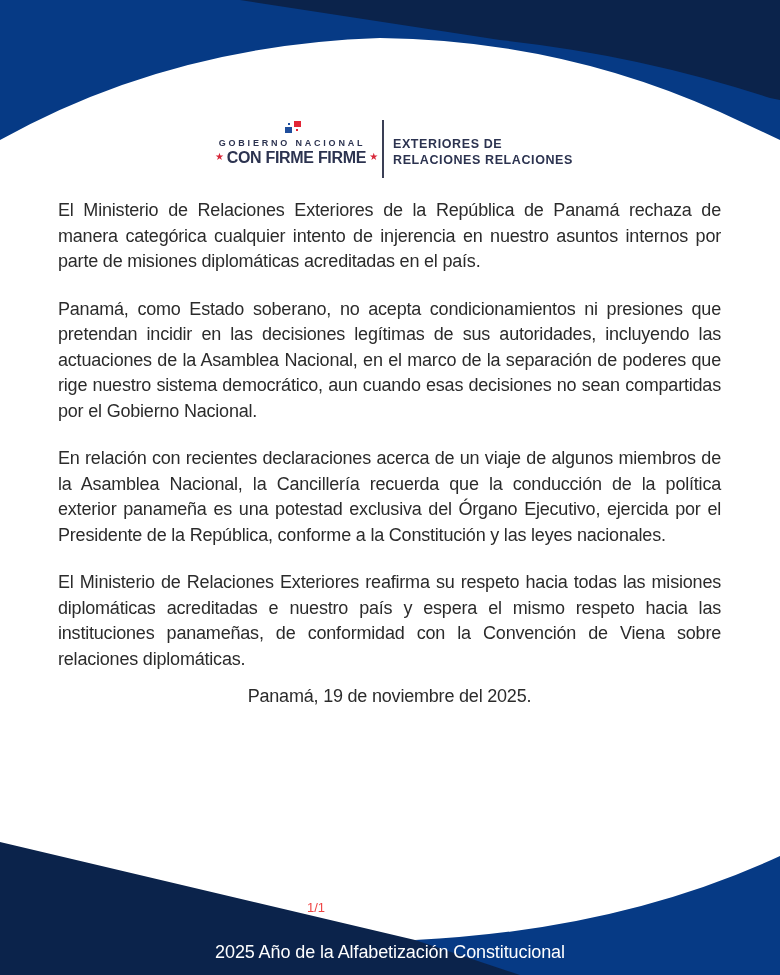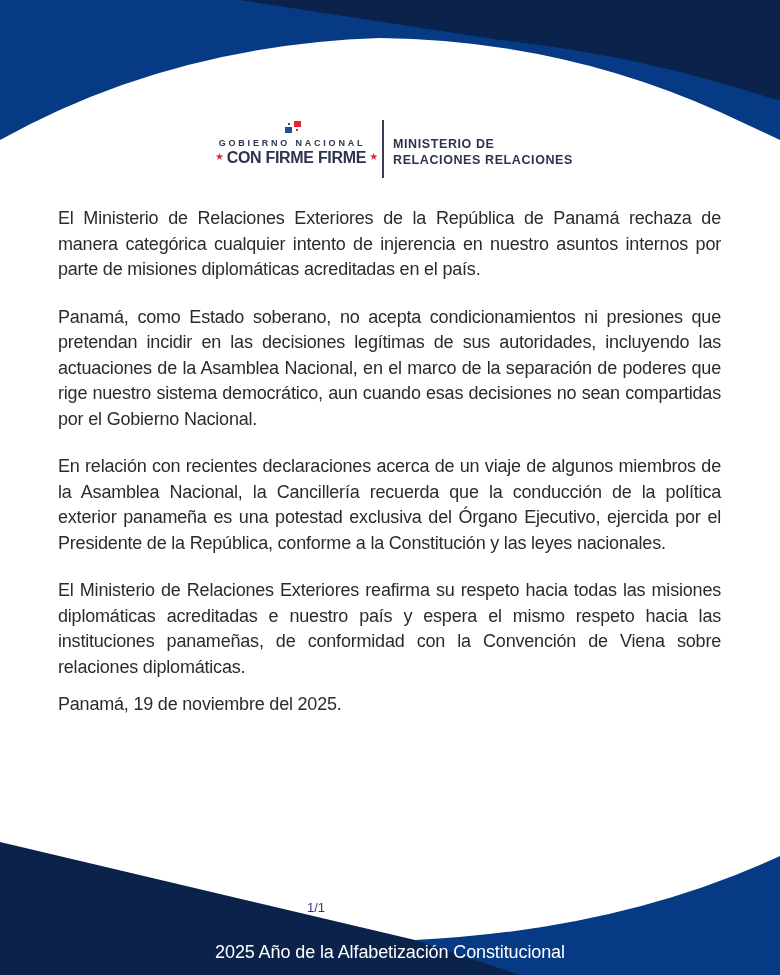--- a/index.html
+++ b/index.html
@@ -35,25 +35,25 @@
     .gov-line2 .star { color: #d8283a; font-size: 10px; vertical-align: 3px; margin: 0 3px; }
     .divider { position: absolute; left: 382px; top: 4px; width: 2px; height: 58px; background: #3a3f55; }
     .min-block {
       position: absolute; left: 393px; top: 20px;
       font-size: 12.5px; font-weight: bold; color: #2c3350; line-height: 16px; letter-spacing: 0.6px;
     }
     .content {
       position: absolute; left: 58px; top: 194px; width: 663px; z-index: 2;
       font-family: "Liberation Sans", sans-serif; font-size: 18px; line-height: 25.5px; color: #2b2b2b;
     }
-    .content p { margin: 12px 0 22px 0; text-align: justify; letter-spacing: -0.2px; }
-    .content .date { text-align: left; margin-top: -10px; }
+    .content p { margin: 4px 0 22px 0; text-align: justify; letter-spacing: -0.2px; }
+    .content .date { text-align: center; margin-top: -10px; }
     .page-num {
       position: absolute; top: 900px; left: 0; width: 632px; text-align: center; z-index: 2;
-      font-size: 13px; color: #4c1d95;
+      font-size: 13px; color: #ef4444;
     }
     .footer-text {
       position: absolute; top: 942px; left: 0; width: 780px; text-align: center; z-index: 2;
       font-size: 18px; color: #ffffff; letter-spacing: -0.1px;
     }
   </style>
 </head>
 <body>
 
 <svg class="bg-svg" viewBox="0 0 780 975" xmlns="http://www.w3.org/2000/svg">
@@ -73,21 +73,21 @@
       <div class="sq-blue"></div>
         <div class="sq-red"></div>
         <div class="dot1"></div>
         <div class="dot2"></div>
     </div>
     <div class="gov-line1">GOBIERNO NACIONAL</div>
     <div class="gov-line2"><span class="star">★</span><span>CON FIRME FIRME</span><span class="star">★</span></div>
   </div>
   <div class="divider"></div>
   <div class="min-block">
-    <div>MINISTERIO DE</div>
+    <div>EXTERIORES DE</div>
     <div>RELACIONES RELACIONES</div>
   </div>
 </div>
 
 <div class="content">
   <p>El Ministerio de Relaciones Exteriores de la República de Panamá rechaza de manera categórica cualquier intento de injerencia en nuestro asuntos internos por parte de misiones diplomáticas acreditadas en el país.</p>
   <p>Panamá, como Estado soberano, no acepta condicionamientos ni presiones que pretendan incidir en las decisiones legítimas de sus autoridades, incluyendo las actuaciones de la Asamblea Nacional, en el marco de la separación de poderes que rige nuestro sistema democrático, aun cuando esas decisiones no sean compartidas por el Gobierno Nacional.</p>
   <p>En relación con recientes declaraciones acerca de un viaje de algunos miembros de la Asamblea Nacional, la Cancillería recuerda que la conducción de la política exterior panameña es una potestad exclusiva del Órgano Ejecutivo, ejercida por el Presidente de la República, conforme a la Constitución y las leyes nacionales.</p>
   <p>El Ministerio de Relaciones Exteriores reafirma su respeto hacia todas las misiones diplomáticas acreditadas e nuestro país y espera el mismo respeto hacia las instituciones panameñas, de conformidad con la Convención de Viena sobre relaciones diplomáticas.</p>
   <p class="date">Panamá, 19 de noviembre del 2025.</p>

